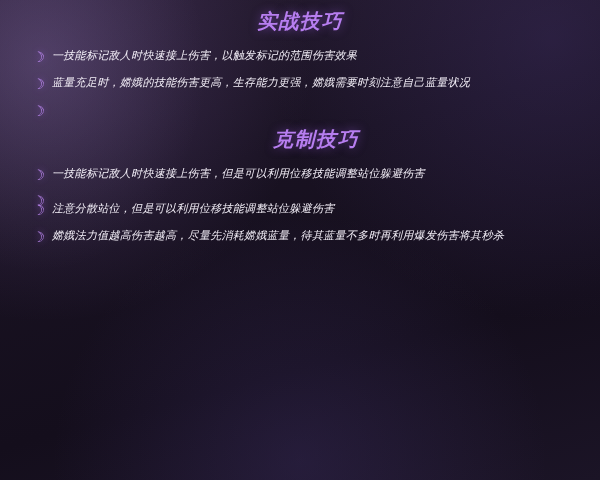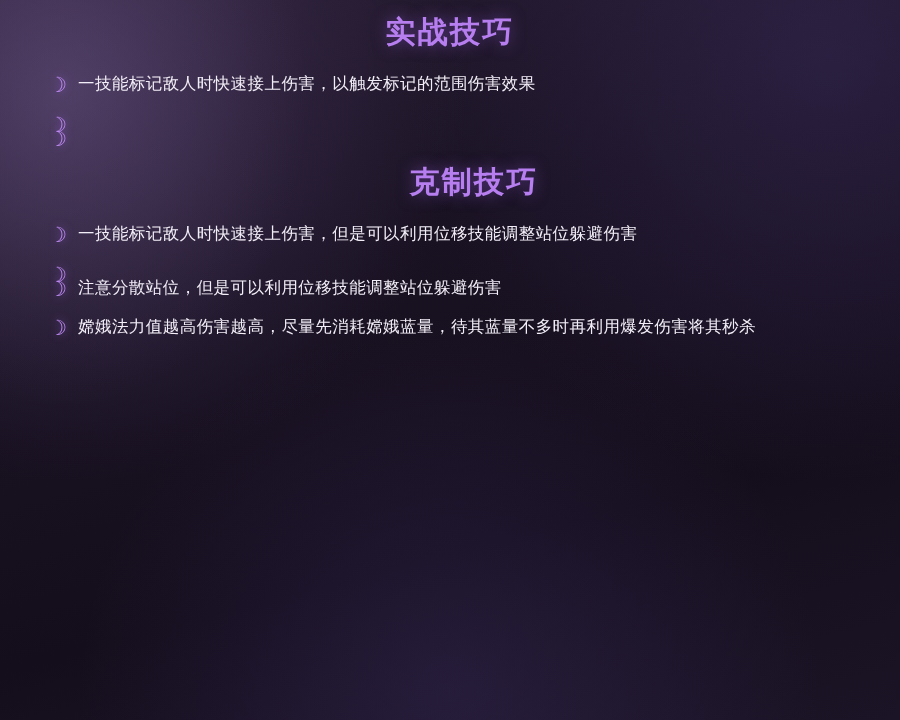--- a/index.html
+++ b/index.html
@@ -30,20 +30,21 @@
     left: -40px;
     top: -30px;
     width: 260px;
     height: 320px;
     background: radial-gradient(ellipse at 30% 30%, rgba(160,140,190,0.18) 0%, rgba(20,14,28,0) 65%);
     pointer-events: none;
   }
   .section {
     position: relative;
     z-index: 2;
+    font-style: italic;
   }
   .section-title {
     text-align: center;
     color: #b77ef0;
     font-size: 20px;
     font-weight: bold;
     letter-spacing: 1.5px;
     text-shadow: 0 0 10px rgba(150,90,220,0.55);
   }
   .s1-title { padding-top: 8px; }
@@ -88,20 +89,21 @@
 
   <div class="section">
     <div class="section-title s1-title">实战技巧</div>
     <ul class="list s1-list">
       <li class="item">
         <span class="bullet">☽</span>
         <span class="item-text">一技能标记敌人时快速接上伤害，以触发标记的范围伤害效果</span>
       </li>
       <li class="item">
         <span class="bullet">☽</span>
+        <span class="item-text">蓝量充足时，嫦娥的技能伤害更高，生存能力更强，嫦娥需要时刻注意自己蓝量状况</span>
       </li>
       <li class="item">
         <span class="bullet">☽</span>
       </li>
     </ul>
   </div>
 
   <div class="section">
     <div class="section-title s2-title">克制技巧</div>
     <ul class="list s2-list">

